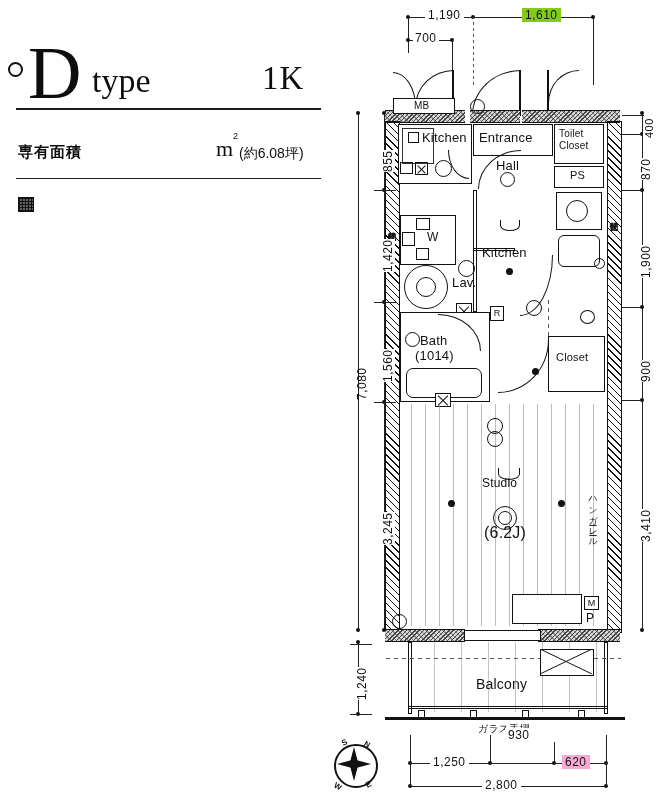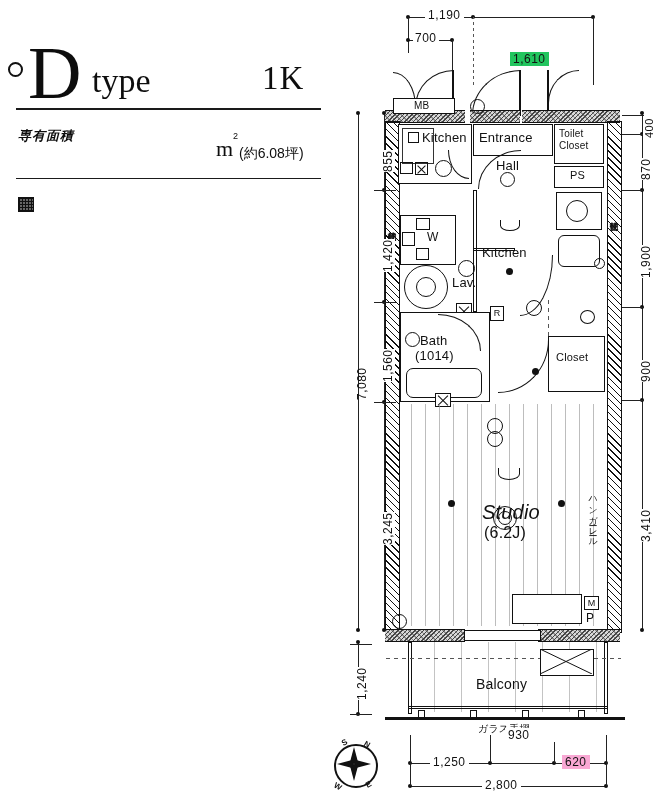--- a/index.html
+++ b/index.html
@@ -21,21 +21,21 @@
     left:92px;top:64px;font-family:"Liberation Serif",serif;font-size:34px;line-height:34px;
   }
   .plan-1k{
     left:262px;top:62px;font-family:"Liberation Serif",serif;font-size:33px;line-height:33px;
     letter-spacing:1px;
   }
   .rule{background:#1a1a1a;height:1px;}
   #rule1{left:16px;top:108px;width:305px;height:2px;}
   #rule2{left:16px;top:178px;width:305px;height:1px;}
   .area-label{
-    left:18px;top:127px;font-size:13px;letter-spacing:1px;font-weight:600;font-style:italic;
+    left:18px;top:143px;font-size:15px;letter-spacing:1px;font-weight:600;
   }
   .area-num{
     left:96px;top:109px;font-family:"Liberation Serif",serif;font-size:47px;line-height:47px;
     letter-spacing:-1px;
   }
   .area-unit{
     left:216px;top:138px;font-family:"Liberation Serif",serif;font-size:22px;line-height:22px;
   }
   .area-sup{
     left:233px;top:131px;font-size:9px;
@@ -143,21 +143,21 @@
 <div class="abs" id="plan">
 
   <div class="abs dimline dim-h" style="left:78px;top:17px;width:185px;"></div>
   <div class="abs dot" style="left:76px;top:15px;"></div>
   <div class="abs dot" style="left:141px;top:15px;"></div>
   <div class="abs dot" style="left:261px;top:15px;"></div>
   <div class="abs tick" style="left:78px;top:17px;height:36px;"></div>
   <div class="abs tick" style="left:143px;top:17px;height:68px;background:repeating-linear-gradient(0deg,#555 0 3px,transparent 3px 6px);"></div>
   <div class="abs tick" style="left:263px;top:17px;height:68px;"></div>
   <div class="abs dimtxt" style="left:95px;top:8px;background:#fff;padding:0 3px;">1,190</div>
-  <div class="abs dimtxt" style="left:180px;top:8px;background:#22c55e;padding:0 3px;margin-top:44px;">1,610</div>
+  <div class="abs dimtxt" style="left:192px;top:8px;background:#84cc16;padding:0 3px;">1,610</div>
 
   <div class="abs dimline dim-h" style="left:78px;top:40px;width:45px;"></div>
   <div class="abs dot" style="left:76px;top:38px;"></div>
   <div class="abs dot" style="left:120px;top:38px;"></div>
   <div class="abs tick" style="left:122px;top:40px;height:46px;"></div>
   <div class="abs dimtxt" style="left:83px;top:31px;background:#fff;padding:0 2px;">700</div>
 
   <div class="abs door-arc-r" style="left:63px;top:72px;width:22px;height:34px;"></div>
   <div class="abs door-arc" style="left:85px;top:70px;width:38px;height:36px;"></div>
   <div class="abs" style="left:122px;top:70px;width:2px;height:40px;background:#111;"></div>
@@ -240,21 +240,21 @@
   <div class="abs label-box" style="left:160px;top:306px;width:12px;height:13px;line-height:13px;">R</div>
 
   <div class="abs room-line" style="left:218px;top:336px;width:55px;height:54px;background:#fff;"></div>
   <div class="abs roomtxt sm" style="left:226px;top:352px;font-size:11px;">Closet</div>
   <div class="abs door-arc-br" style="left:168px;top:340px;width:50px;height:52px;"></div>
   <div class="abs dot" style="left:202px;top:368px;width:7px;height:7px;"></div>
   <div class="abs vdash" style="left:218px;top:300px;height:36px;"></div>
   <div class="abs circ" style="left:250px;top:310px;width:13px;height:12px;font-size:6px;"></div>
 
   <div class="abs floorlines" style="left:68px;top:404px;width:209px;height:222px;opacity:.65;"></div>
-  <div class="abs roomtxt lg" style="left:152px;top:501px;font-size:20px;font-style:italic;">Studio</div>
+  <div class="abs roomtxt lg" style="left:152px;top:476px;font-size:12px;">Studio</div>
   <div class="abs roomtxt lg" style="left:154px;top:524px;font-size:16px;">(6.2J)</div>
   <div class="abs circ" style="left:163px;top:506px;width:22px;height:22px;"></div>
   <div class="abs circ" style="left:168px;top:511px;width:12px;height:12px;"></div>
   <div class="abs" style="left:168px;top:468px;width:20px;height:11px;border:1px solid #111;border-radius:0 0 50% 50%;border-top:none;"></div>
   <div class="abs dot" style="left:118px;top:500px;width:7px;height:7px;"></div>
   <div class="abs dot" style="left:228px;top:500px;width:7px;height:7px;"></div>
   <div class="abs circ" style="left:157px;top:418px;width:14px;height:14px;"></div>
   <div class="abs circ" style="left:157px;top:431px;width:14px;height:14px;"></div>
   <div class="abs vtxt" style="left:258px;top:490px;">ハンガーレール</div>
 

